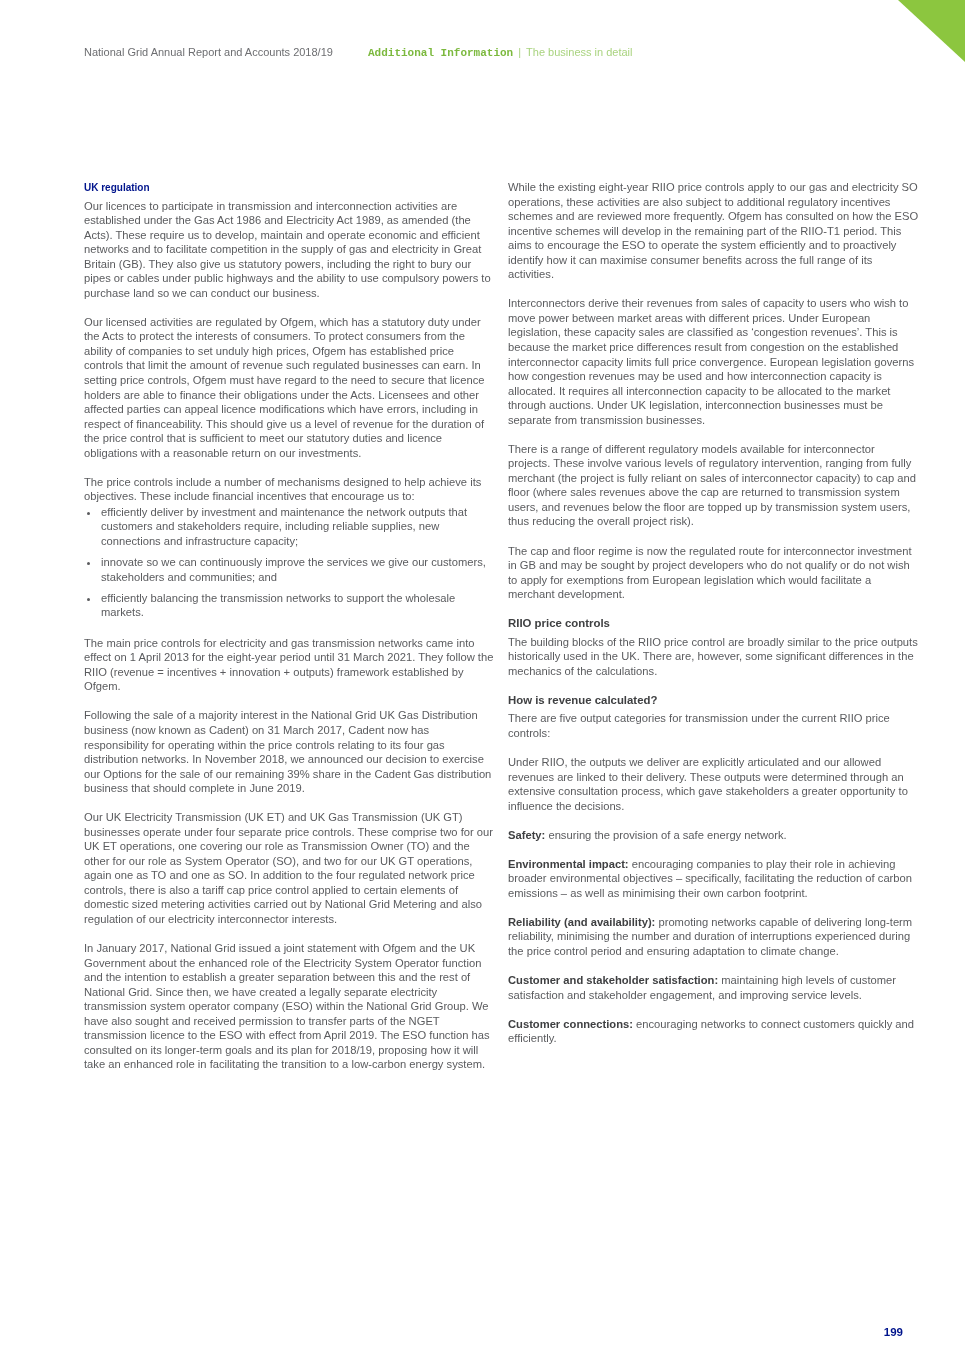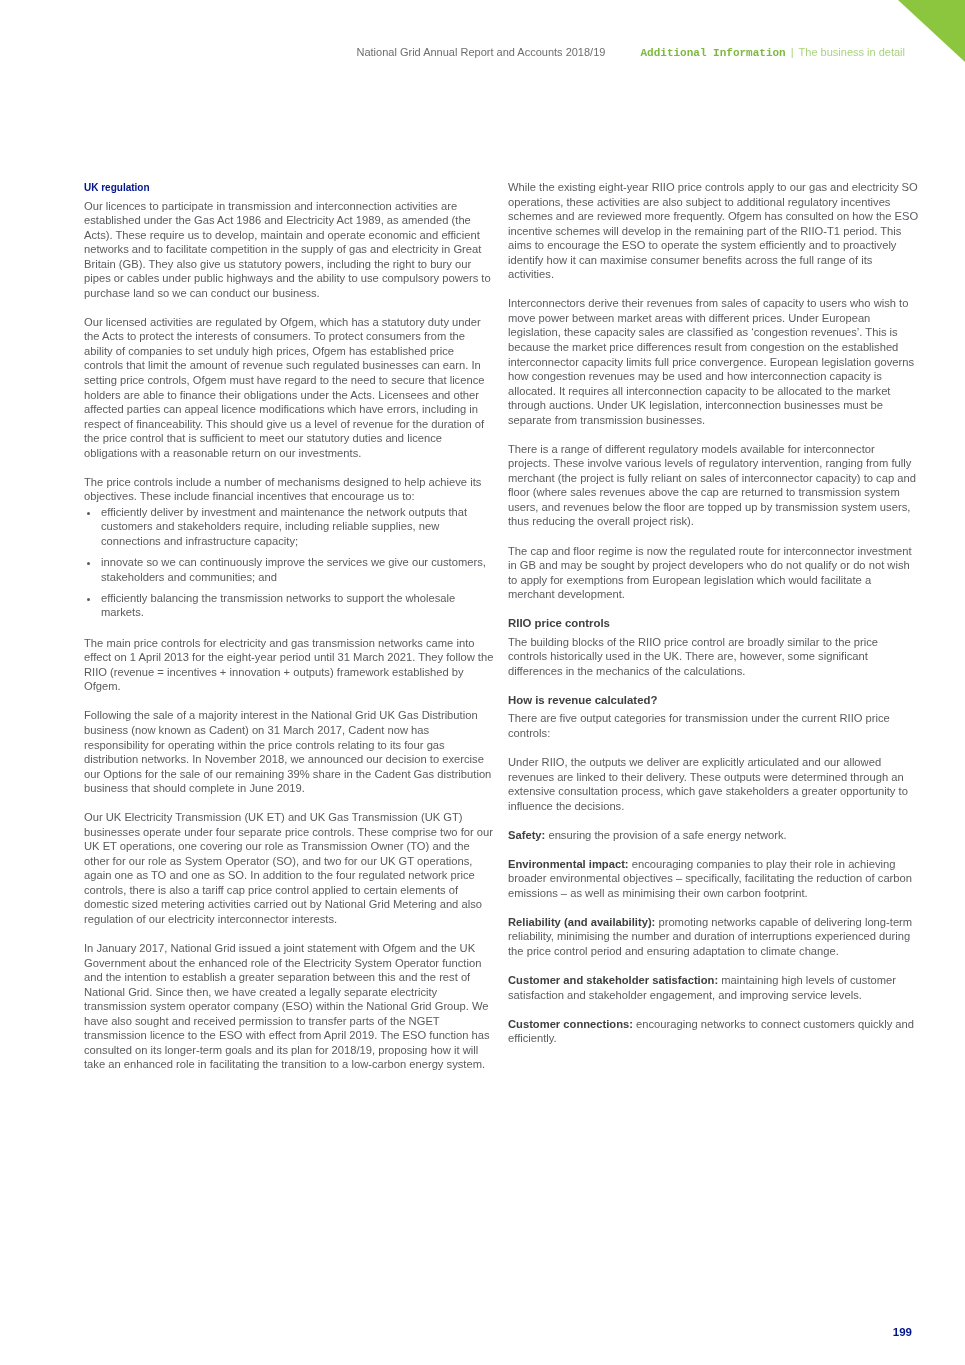--- a/index.html
+++ b/index.html
@@ -12,21 +12,21 @@
   }
   .corner-triangle {
     position:absolute; top:0; right:0;
     width:67px; height:62px;
     background:#8cc63f;
     clip-path:polygon(0 0, 100% 0, 100% 100%);
   }
   .header {
     position:absolute; top:46px; left:84px; right:60px;
     display:flex; align-items:baseline;
-    font-size:11px; line-height:13px;justify-content:flex-end;
+    font-size:11px; line-height:13px;
   }
   .report-title { color:#6d6e71; width:284px; flex:0 0 auto; }
   .section-label { color:#7cb93e; font-weight:bold;font-family:Liberation Mono, monospace; }
   .section-divider { color:#a9d37f; margin:0 5px; }
   .section-detail { color:#a9d37f; }
 
   .col {
     position:absolute; top:180px; width:411px;
     font-size:11.2px; line-height:14.55px;
     color:#5a5b5e;
@@ -49,21 +49,21 @@
     list-style:disc;
     margin:0 0 16px 0;
     padding:0 0 0 16px;
   }
   ul.bullets li { margin:0 0 6.5px 0; padding-left:1px; }
   ul.bullets li:last-child { margin-bottom:0; }
 
   .cat-label { font-weight:bold; color:#3f4042; }
 
   .page-number {
-    position:absolute; right:53px; bottom:27px;
+    position:absolute; right:62px; bottom:27px;
     color:#00148c; font-size:11.5px; font-weight:bold;
   }
 </style>
 </head>
 <body>
 
 <div class="corner-triangle"></div>
 
 <div class="header">
   <span class="report-title">National Grid Annual Report and Accounts 2018/19</span>
@@ -88,21 +88,21 @@
   <p>In January 2017, National Grid issued a joint statement with Ofgem and the UK Government about the enhanced role of the Electricity System Operator function and the intention to establish a greater separation between this and the rest of National Grid. Since then, we have created a legally separate electricity transmission system operator company (ESO) within the National Grid Group. We have also sought and received permission to transfer parts of the NGET transmission licence to the ESO with effect from April 2019. The ESO function has consulted on its longer-term goals and its plan for 2018/19, proposing how it will take an enhanced role in facilitating the transition to a low-carbon energy system.</p>
 </div>
 
 <div class="col col-right">
   <p>While the existing eight-year RIIO price controls apply to our gas and electricity SO operations, these activities are also subject to additional regulatory incentives schemes and are reviewed more frequently. Ofgem has consulted on how the ESO incentive schemes will develop in the remaining part of the RIIO-T1 period. This aims to encourage the ESO to operate the system efficiently and to proactively identify how it can maximise consumer benefits across the full range of its activities.</p>
   <p>Interconnectors derive their revenues from sales of capacity to users who wish to move power between market areas with different prices. Under European legislation, these capacity sales are classified as ‘congestion revenues’. This is because the market price differences result from congestion on the established interconnector capacity limits full price convergence. European legislation governs how congestion revenues may be used and how interconnection capacity is allocated. It requires all interconnection capacity to be allocated to the market through auctions. Under UK legislation, interconnection businesses must be separate from transmission businesses.</p>
   <p>There is a range of different regulatory models available for interconnector projects. These involve various levels of regulatory intervention, ranging from fully merchant (the project is fully reliant on sales of interconnector capacity) to cap and floor (where sales revenues above the cap are returned to transmission system users, and revenues below the floor are topped up by transmission system users, thus reducing the overall project risk).</p>
   <p>The cap and floor regime is now the regulated route for interconnector investment in GB and may be sought by project developers who do not qualify or do not wish to apply for exemptions from European legislation which would facilitate a merchant development.</p>
 
   <div class="h-dark">RIIO price controls</div>
-  <p>The building blocks of the RIIO price control are broadly similar to the price controls historically used in the UK. There are, however, some significant differences in the mechanics of the calculations.</p>
+  <p>The building blocks of the RIIO price control are broadly similar to the price outputs historically used in the UK. There are, however, some significant differences in the mechanics of the calculations.</p>
 
   <div class="h-dark">How is revenue calculated?</div>
   <p>There are five output categories for transmission under the current RIIO price controls:</p>
 
   <p>Under RIIO, the outputs we deliver are explicitly articulated and our allowed revenues are linked to their delivery. These outputs were determined through an extensive consultation process, which gave stakeholders a greater opportunity to influence the decisions.</p>
 
   <p>
     <span class="cat-label">Safety:</span>
     <span>ensuring the provision of a safe energy network.</span>
   </p>

